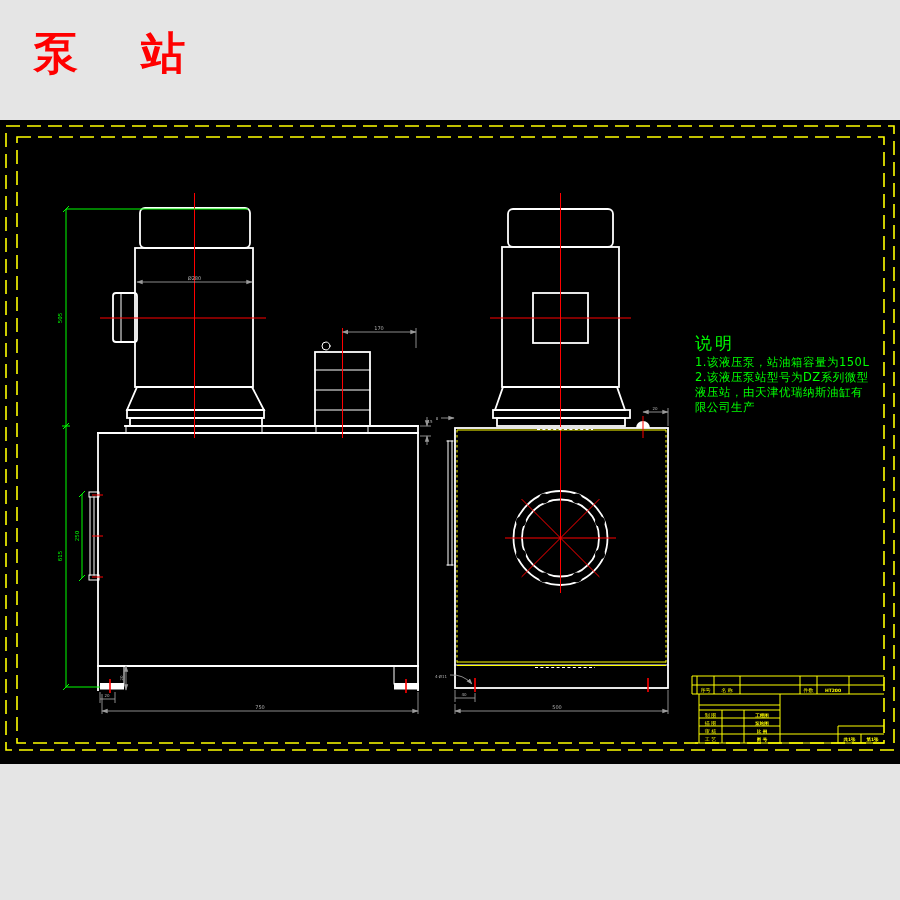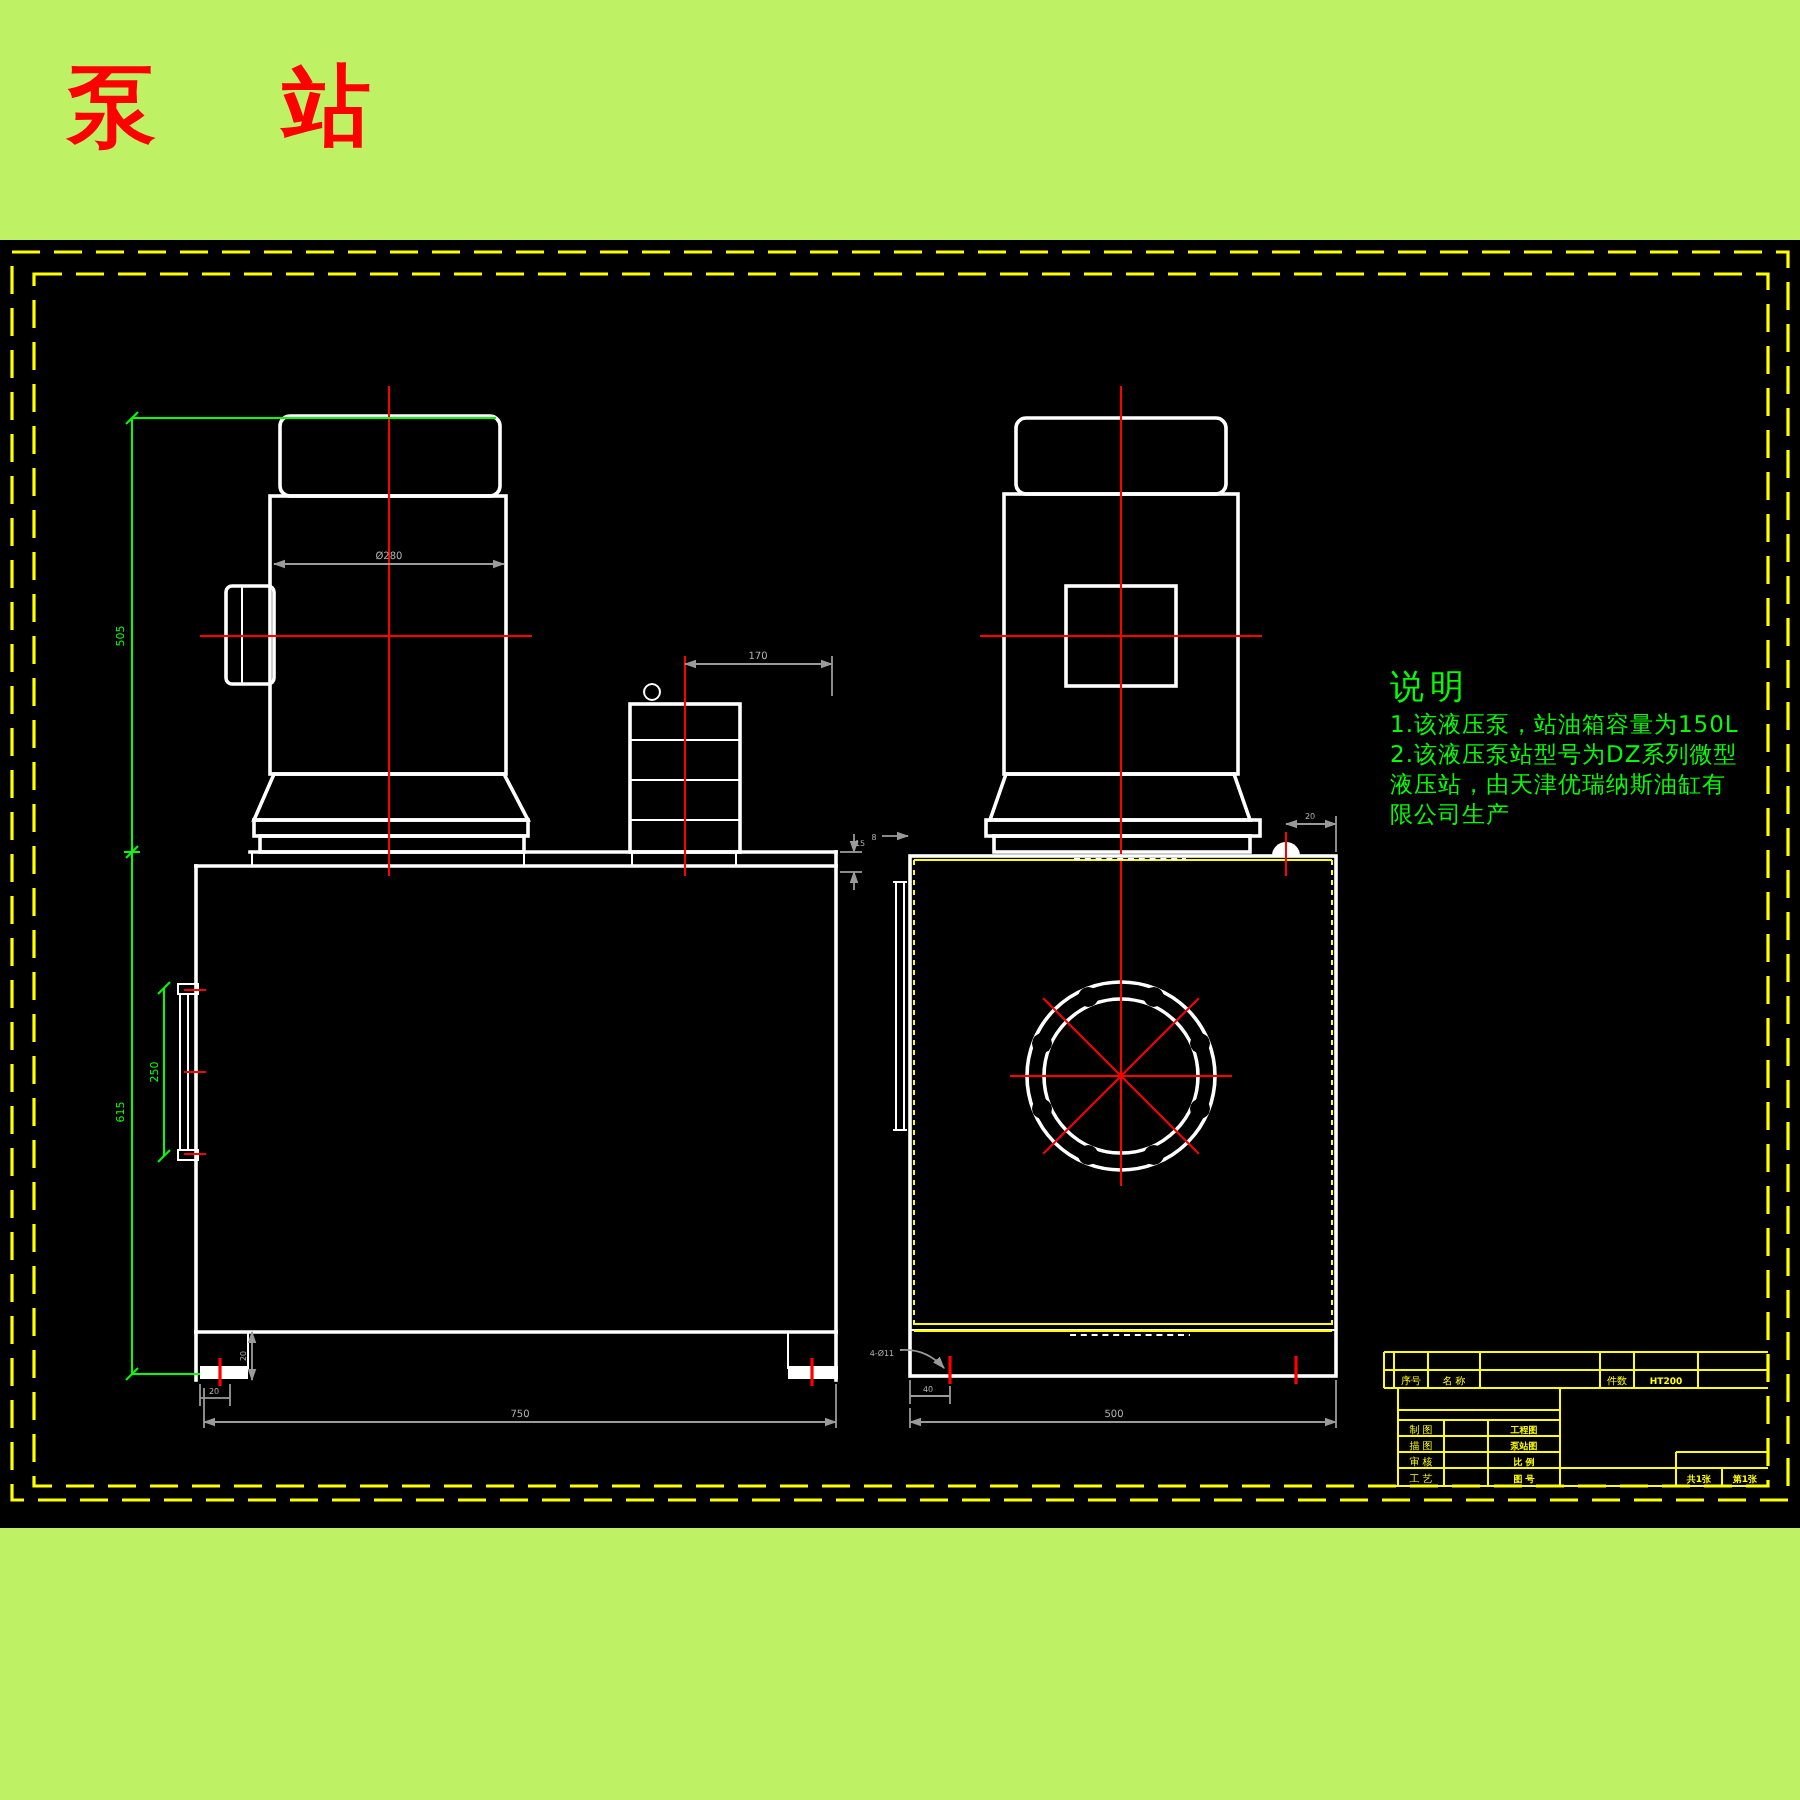--- a/index.html
+++ b/index.html
@@ -1,16 +1,16 @@
 <!DOCTYPE html>
 <html><head>
 <meta charset="utf-8">
 <style>
   html,body{margin:0;padding:0;background:#555;}
-  .page{position:relative;width:900px;height:900px;background:#bef264;overflow:hidden;
+  .page{position:relative;width:900px;height:900px;background:#e5e5e5;overflow:hidden;
         font-family:"DejaVu Sans",sans-serif;}
   .drawing-title{position:absolute;left:34px;top:24px;font-family:"DejaVu Serif","Liberation Serif",serif;
         font-size:44px;font-weight:bold;color:#ff0000;letter-spacing:24px;white-space:nowrap;}
   .canvas{position:absolute;left:0;top:120px;width:900px;height:644px;background:#000000;}
   svg{display:block}
   .o{stroke:#ffffff;stroke-width:1.8;fill:none;stroke-linecap:square}
   .t{stroke:#ffffff;stroke-width:1;fill:none;stroke-linecap:square}
   .hid{stroke:#ffffff;stroke-width:1;fill:none;stroke-dasharray:3,2.4}
   .r{stroke:#ff0000;stroke-width:1;fill:none}
   .r2{stroke:#ff0000;stroke-width:1.6;fill:none}

